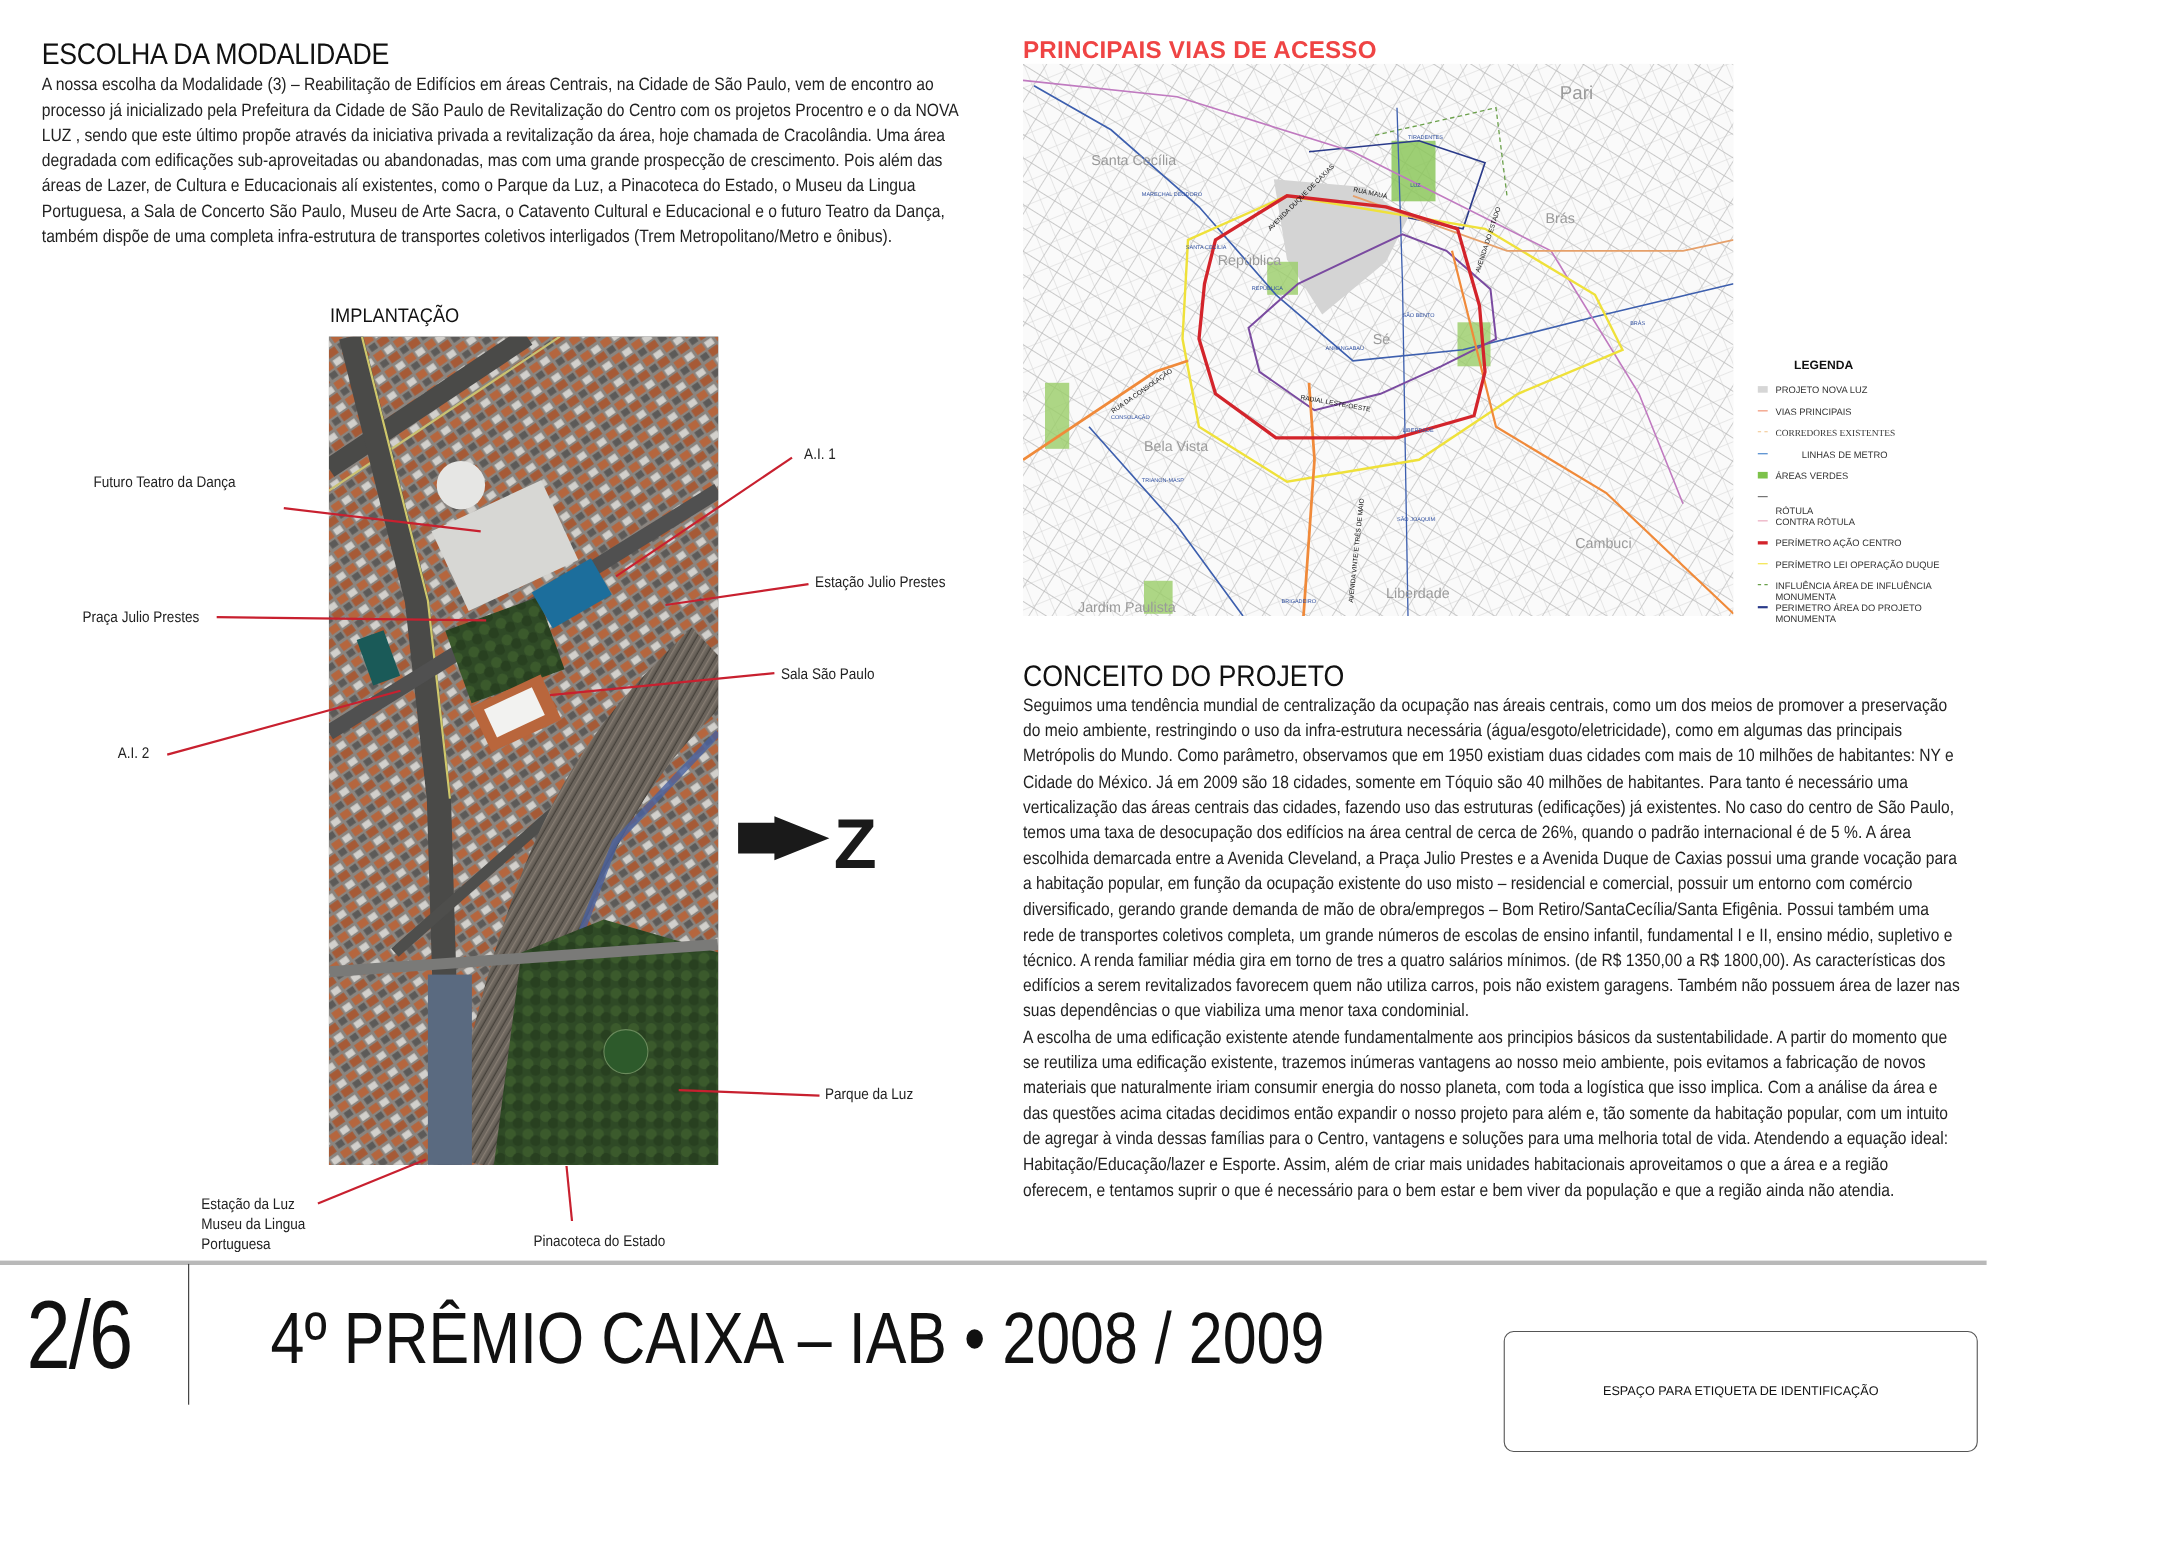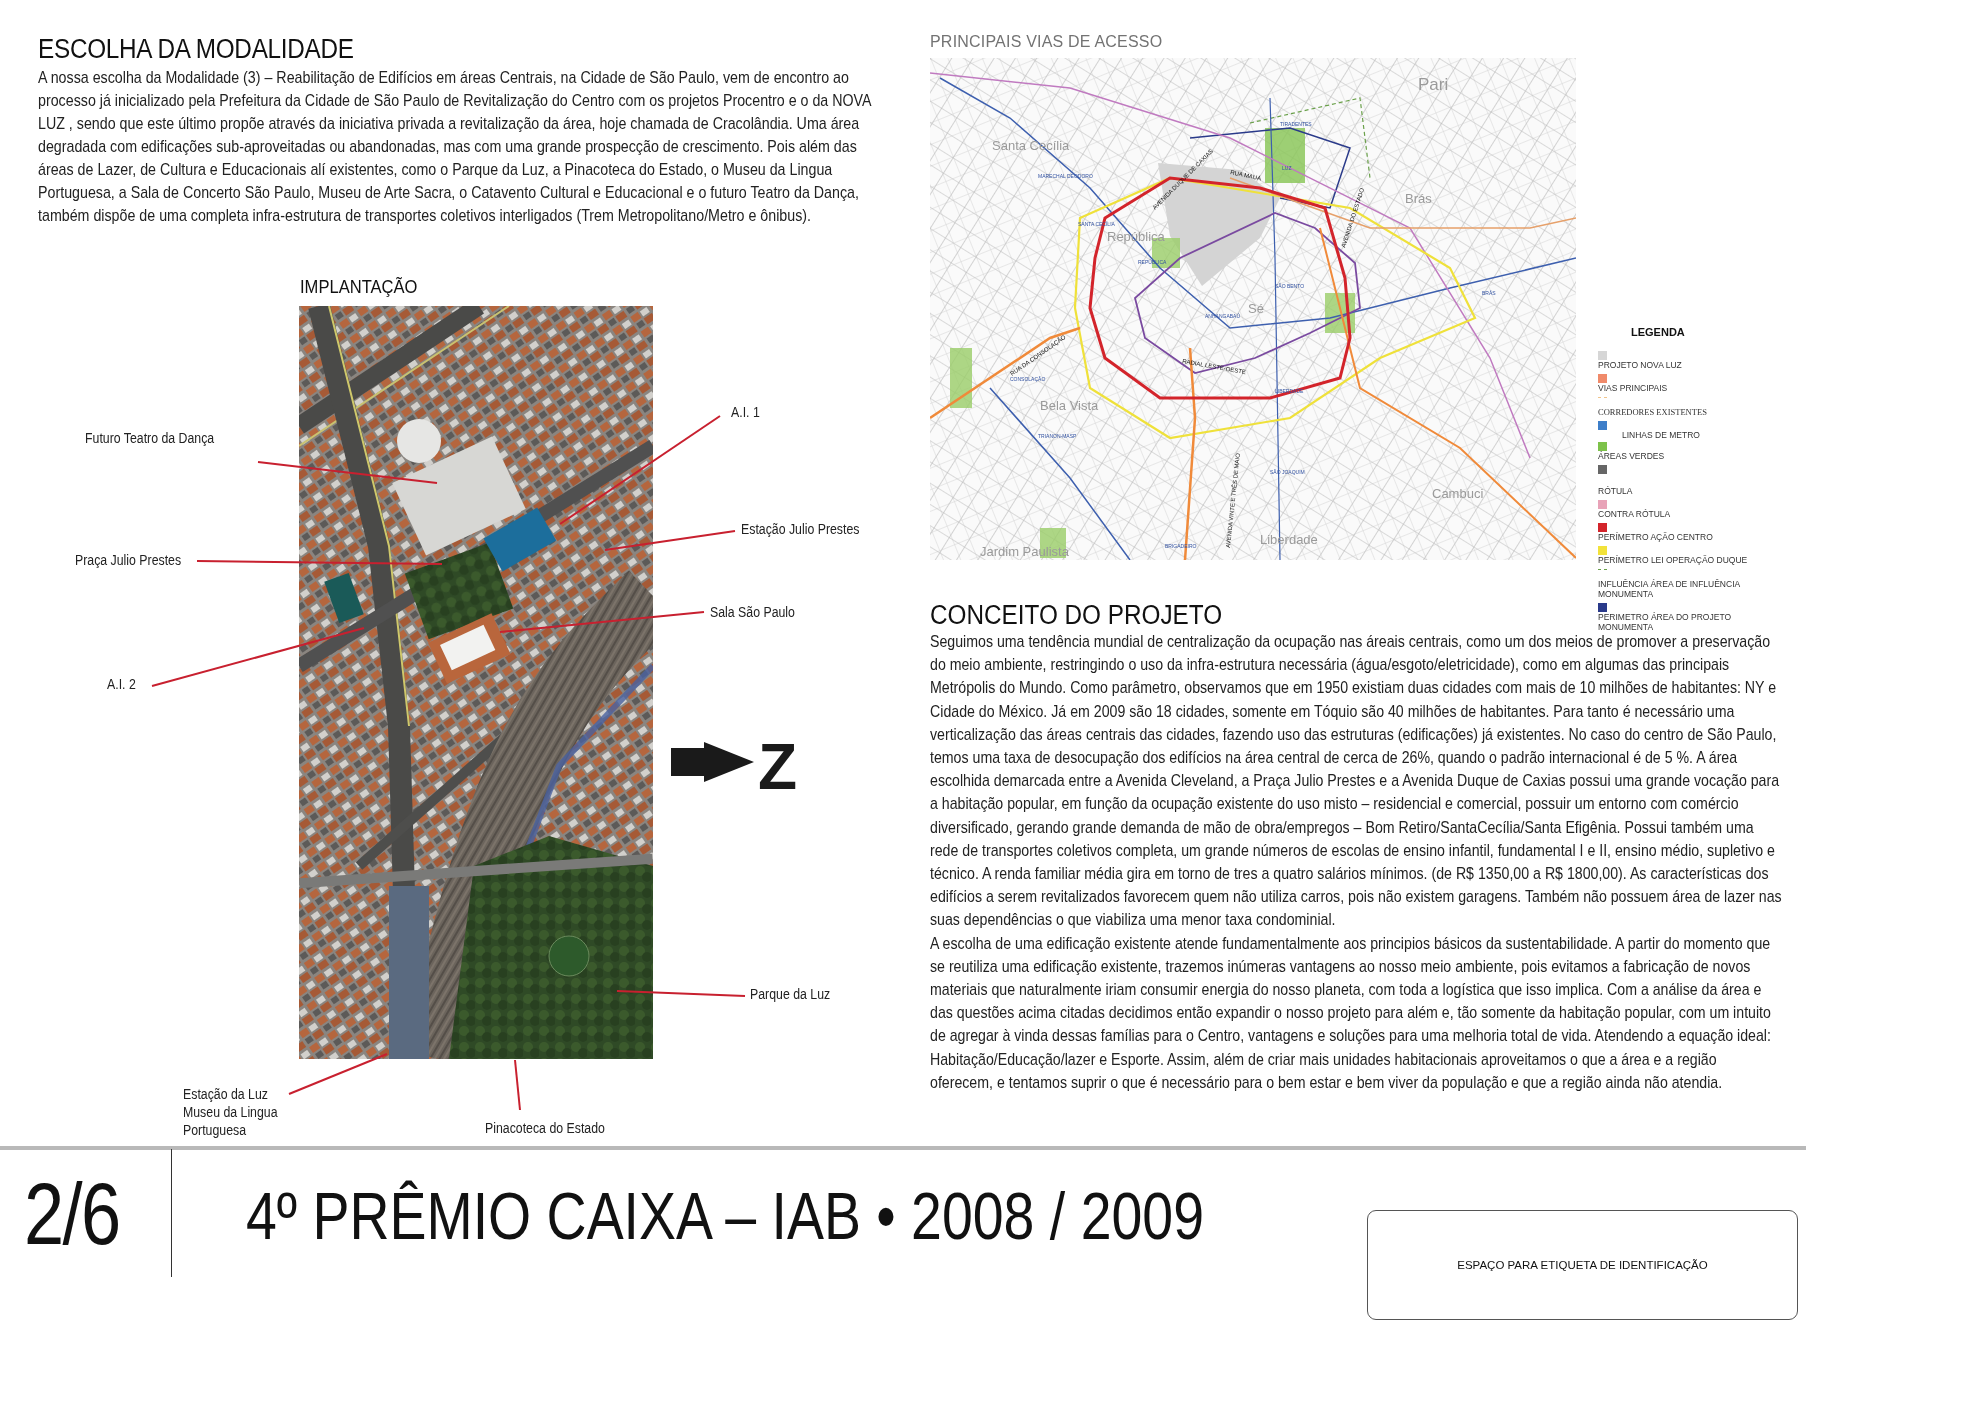--- a/index.html
+++ b/index.html
@@ -18,25 +18,25 @@
   #aerial { left:299px; top:306px; width:354px; height:753px; overflow:hidden; background:#6a6a66; }
 
   .lbl { position:absolute; font-size:14px; color:#222; white-space:nowrap; transform:scaleX(0.88); transform-origin:left top; line-height:18px; }
 
   #leaders { left:0; top:0; width:1985px; height:1404px; pointer-events:none; }
 
   
   #north { left:670px; top:738px; width:145px; height:54px; }
 
   
-  #map-title { left:930px; top:33px; font-size:16px; font-weight:normal; letter-spacing:0.2px; color:#737373; white-space:nowrap; }
+  #map-title { left:930px; top:33px; font-size:22px; font-weight:bold; letter-spacing:0.2px; color:#ef4444; white-space:nowrap; }
   #map { left:930px; top:58px; width:646px; height:502px; overflow:hidden; background:#fbfbfb; }
   #legend { left:1598px; top:326px; width:200px; }
   #legend .lg-title { font-size:11px; font-weight:bold; color:#111; margin-bottom:11px; padding-left:5px;margin-left:28px; }
-  #legend .lg-item { display:flex; align-items:flex-start; font-size:8.5px; color:#333; line-height:10px; min-height:19.5px;flex-direction:column; }
+  #legend .lg-item { display:flex; align-items:flex-start; font-size:8.5px; color:#333; line-height:10px; min-height:19.5px; }
   #legend .sw { width:9px; height:2px; margin-top:4px; margin-right:7px; flex:0 0 9px; }
 
   
   #sec2-title { left:930px; top:600px; font-size:27px; color:#111; transform:scaleX(0.9); transform-origin:left top; white-space:nowrap; }
   #sec2-body { left:930px; top:630px; width:975px; font-size:16.2px; line-height:23.2px; color:#222;
                transform:scaleX(0.875); transform-origin:left top; }
   #sec2-body p { margin:0; }
 
   
   #sep { left:0; top:1146px; width:1806px; height:4px; background:#b9b9b9; }

